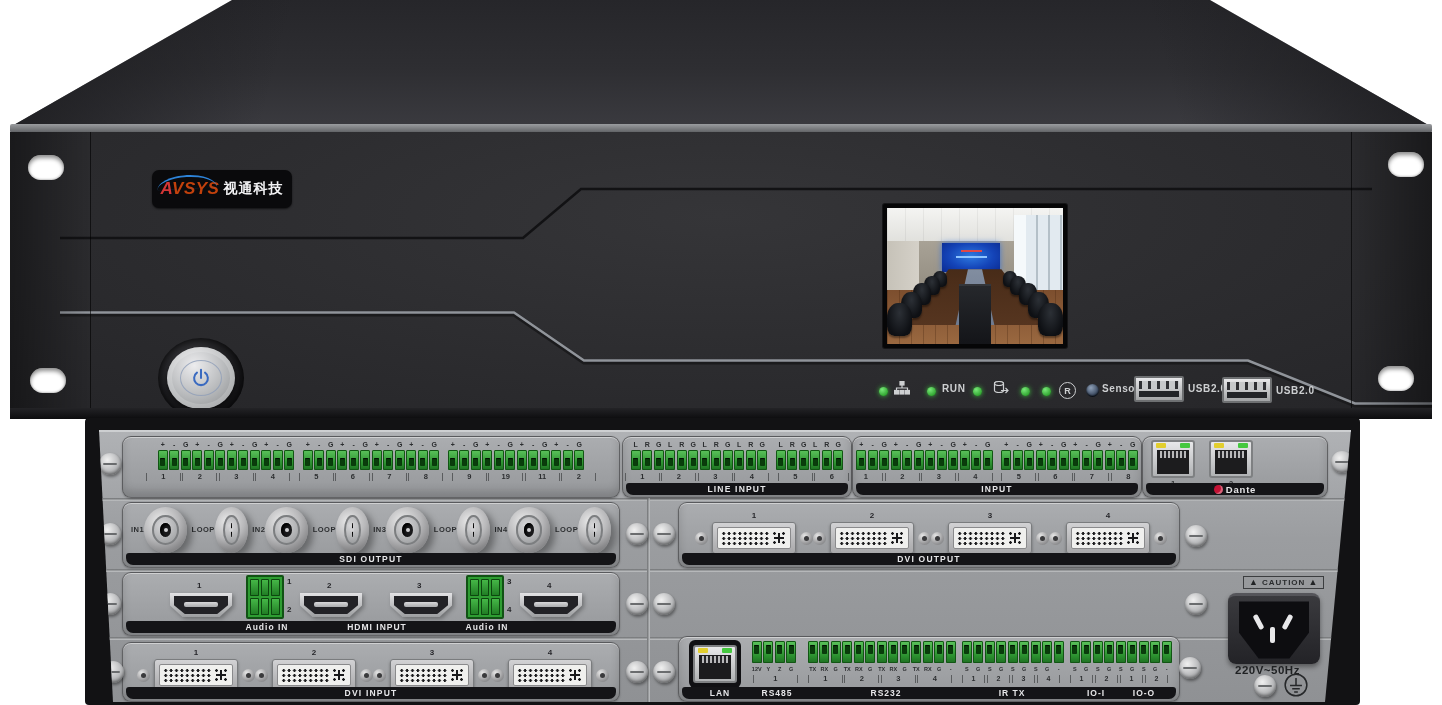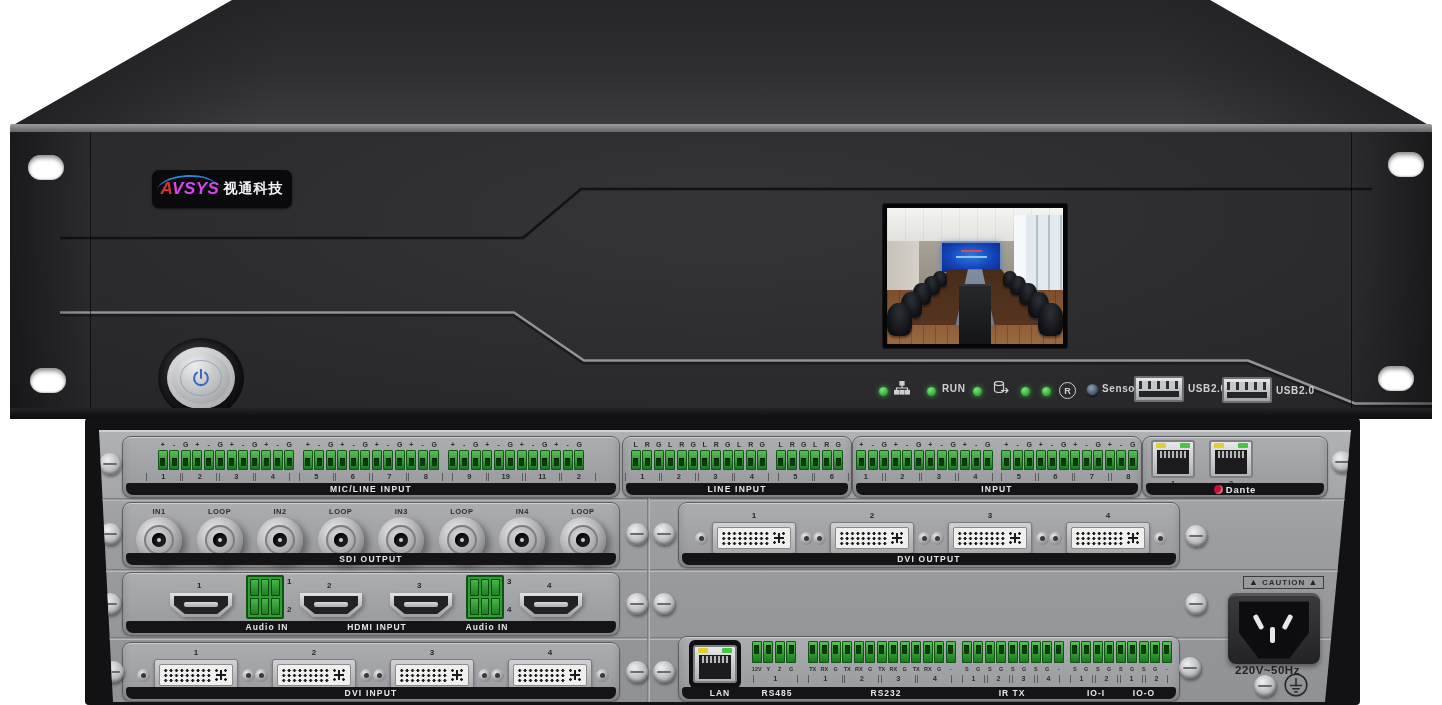--- a/index.html
+++ b/index.html
@@ -19,21 +19,21 @@
     background:linear-gradient(180deg,#232326,#0c0c0e);}
   .ear-shade{position:absolute;top:0;width:80px;height:100%;}
   .ear-shade.l{left:0;background:linear-gradient(90deg,rgba(0,0,0,.38),rgba(0,0,0,0));border-right:1px solid rgba(0,0,0,.35);}
   .ear-shade.r{right:0;background:linear-gradient(270deg,rgba(0,0,0,.38),rgba(0,0,0,0));border-left:1px solid rgba(0,0,0,.35);}
   .earhole{position:absolute;width:36px;height:25px;border-radius:13px;background:#fff;
     box-shadow:inset 0 3px 4px rgba(0,0,0,.45),inset 0 -1px 2px rgba(0,0,0,.2);}
   .face-lines{position:absolute;left:0;top:0;}
   
   .logo{position:absolute;left:142px;top:38px;width:140px;height:38px;background:#0a0a0c;border-radius:7px;
     display:flex;align-items:center;justify-content:center;gap:4px;box-shadow:0 1px 2px rgba(0,0,0,.6);}
-  .avsys{display:inline-block;font-style:italic;font-weight:bold;font-size:17px;color:#d946ef;
+  .avsys{display:inline-block;font-style:italic;font-weight:bold;font-size:17px;color:#c2410c;
     letter-spacing:.5px;position:relative;line-height:18px;}
   .avsys::first-letter{color:#d23535;}
   .avsys::before{content:"";position:absolute;left:-4px;top:-5px;width:60px;height:12px;
     border-top:2.5px solid #2d83d8;border-radius:50% 50% 0 0/100% 100% 0 0;transform:rotate(-3deg);}
   .logo-cn{font-size:14px;font-weight:bold;color:#f2f2f4;letter-spacing:1px;}
   
   .pwr-outer{position:absolute;left:148px;top:206px;width:86px;height:80px;border-radius:50%;
     background:radial-gradient(circle at 38% 32%,#3c3c40,#17171a 72%);box-shadow:inset 0 0 12px #000;}
   .pwr-btn{position:absolute;inset:9px;border-radius:50%;
     background:radial-gradient(circle at 40% 30%,#ececee,#b4b6b8 55%,#828486);
@@ -115,21 +115,21 @@
     background:linear-gradient(#e8e8ea,#b0b2b4);}
   .rj45 .led{position:static;display:block;width:10px;height:5px;border-radius:1px;box-shadow:none;}
   .rj45 .ly{position:absolute;top:1px;left:3px;background:#e2ce2e;}
   .rj45 .lg{position:absolute;top:1px;right:3px;background:#45c83f;}
   .rj45 .jack{position:absolute;left:4px;right:4px;top:8px;bottom:2px;background:#1c1c1e;}
   .rj45 .jack::before{content:"";position:absolute;left:3px;right:3px;top:1px;height:7px;
     background:repeating-linear-gradient(90deg,#b8b8ba 0 2px,#26262a 2px 4px);}
   .port-num{font-size:7.5px;font-weight:bold;color:#2c2e30;text-align:center;margin-top:1px;}
   
   .sdi-row{position:absolute;left:8px;right:8px;top:4px;display:flex;justify-content:space-between;}
-  .sdi-cell{display:flex;flex-direction:column;align-items:center;width:56px;}
+  .sdi-cell{display:flex;align-items:center;width:56px;}
   .sdi-lbl{font-size:7.5px;font-weight:bold;color:#2c2e30;letter-spacing:.5px;margin-bottom:1px;}
   .bnc{width:46px;height:46px;border-radius:50%;position:relative;
     background:radial-gradient(circle at 38% 32%,#ececec,#b8b8ba 45%,#88888a 75%,#6e7072);
     box-shadow:5px 4px 7px rgba(0,0,0,.35);}
   .bnc::before{content:"";position:absolute;inset:8px;border-radius:50%;
     background:radial-gradient(circle at 40% 35%,#d8d8da,#8e9092);box-shadow:inset 0 0 0 2px #7c7e80;}
   .bnc::after{content:"";position:absolute;inset:16px;border-radius:50%;background:#1a1a1c;
     box-shadow:inset 2px 2px 3px #000;}
   .bpin{position:absolute;left:50%;top:50%;width:4px;height:4px;margin:-2px 0 0 -2px;border-radius:50%;
     background:#d0d0d2;z-index:2;}
@@ -398,21 +398,20 @@
           <span class="chan">4</span>
           <span class="chan">5</span>
           <span class="chan">6</span>
           <span class="chan">7</span>
           <span class="chan">8</span>
           <span class="chan">9</span>
           <span class="chan">19</span>
           <span class="chan">11</span>
           <span class="chan">2</span>
         </div>
-      <div class="plate-strip">MIC/LINE INPUT</div>
     </div>
 
     <div class="mod linein" style="left:523px;top:6px;width:228px;height:60px;">
       <div class="tstrip hdrs" style="top:4px;">
 
       <span class="hdr">L</span>
           <span class="hdr">R</span>
           <span class="hdr">G</span>
           <span class="hdr">L</span>
           <span class="hdr">R</span>

